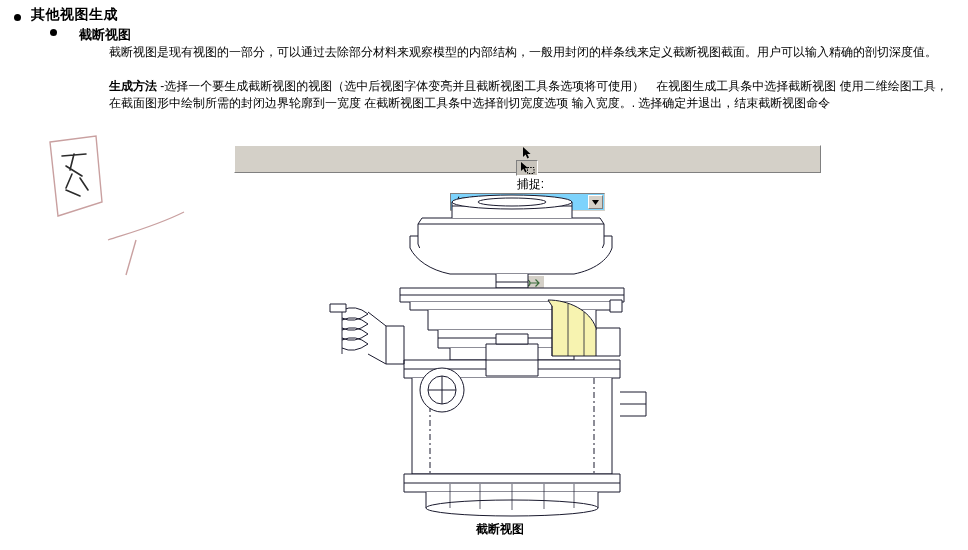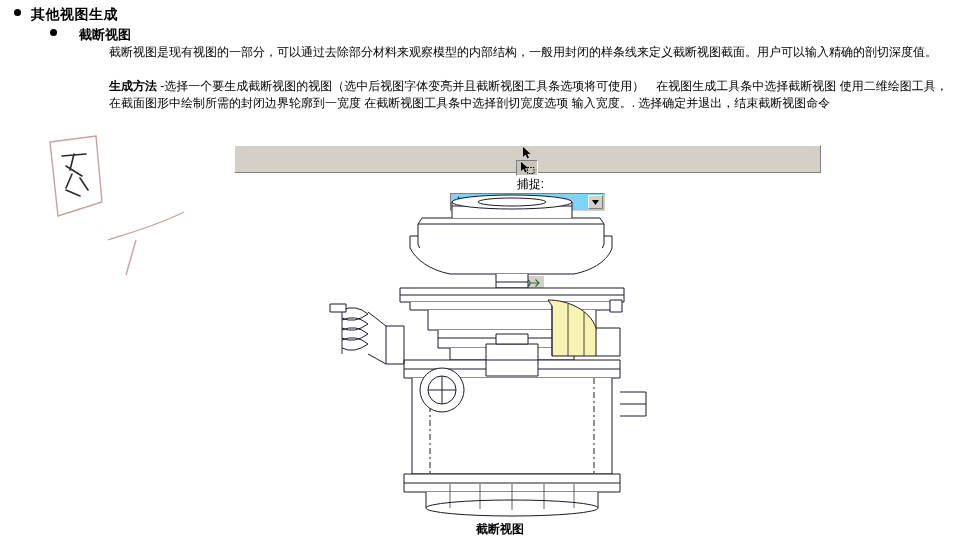--- a/index.html
+++ b/index.html
@@ -15,21 +15,21 @@
     color: #000000;
     overflow: hidden;
   }
 
   
   .h1-row {
     position: absolute;
     left: 14px;
     top: 6px;
     display: flex;
-    align-items: center;
+    align-items: flex-end;
   }
   .h1-bullet {
     width: 7px;
     height: 7px;
     border-radius: 50%;
     background: #000;
     margin-right: 10px;
     position: relative;
     top: -3px;
   }

